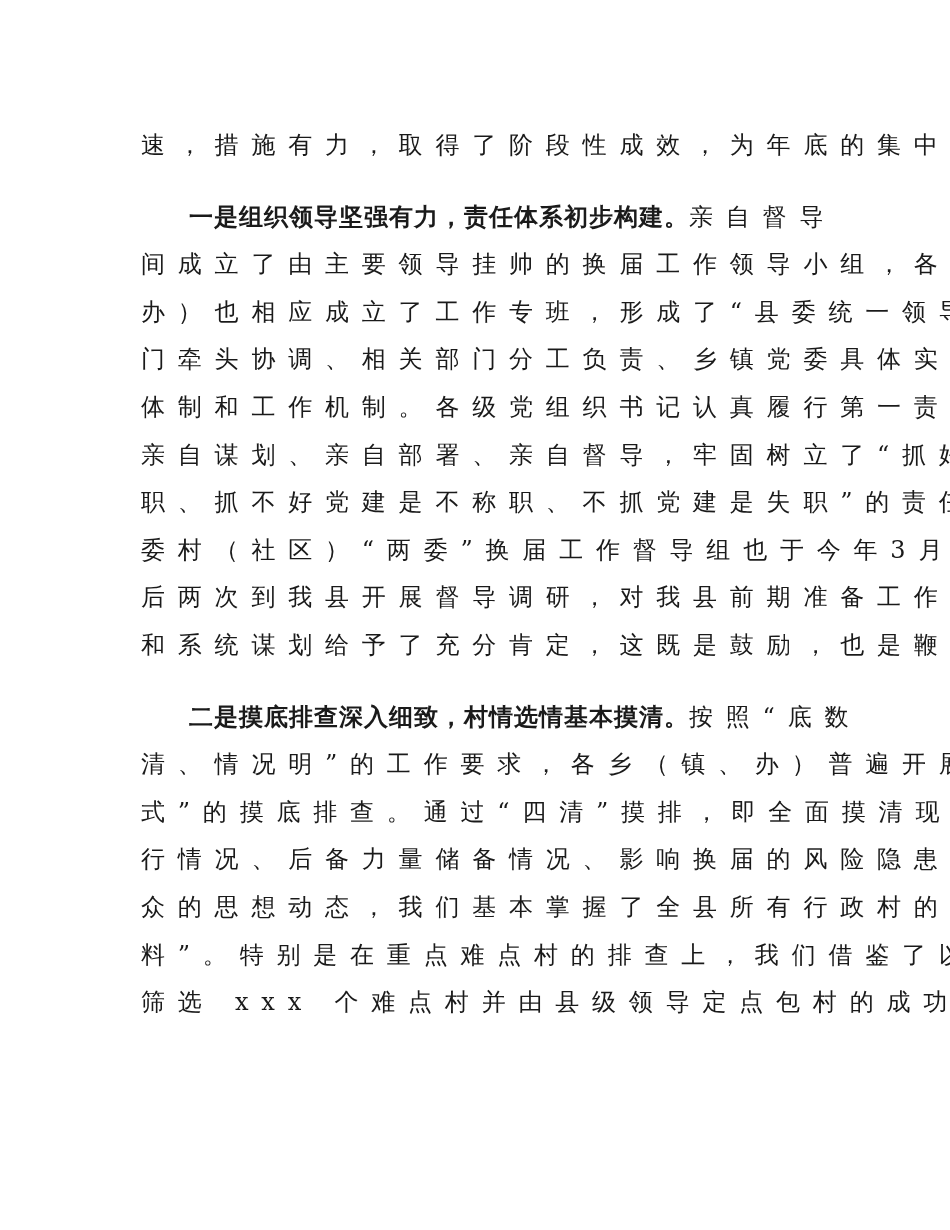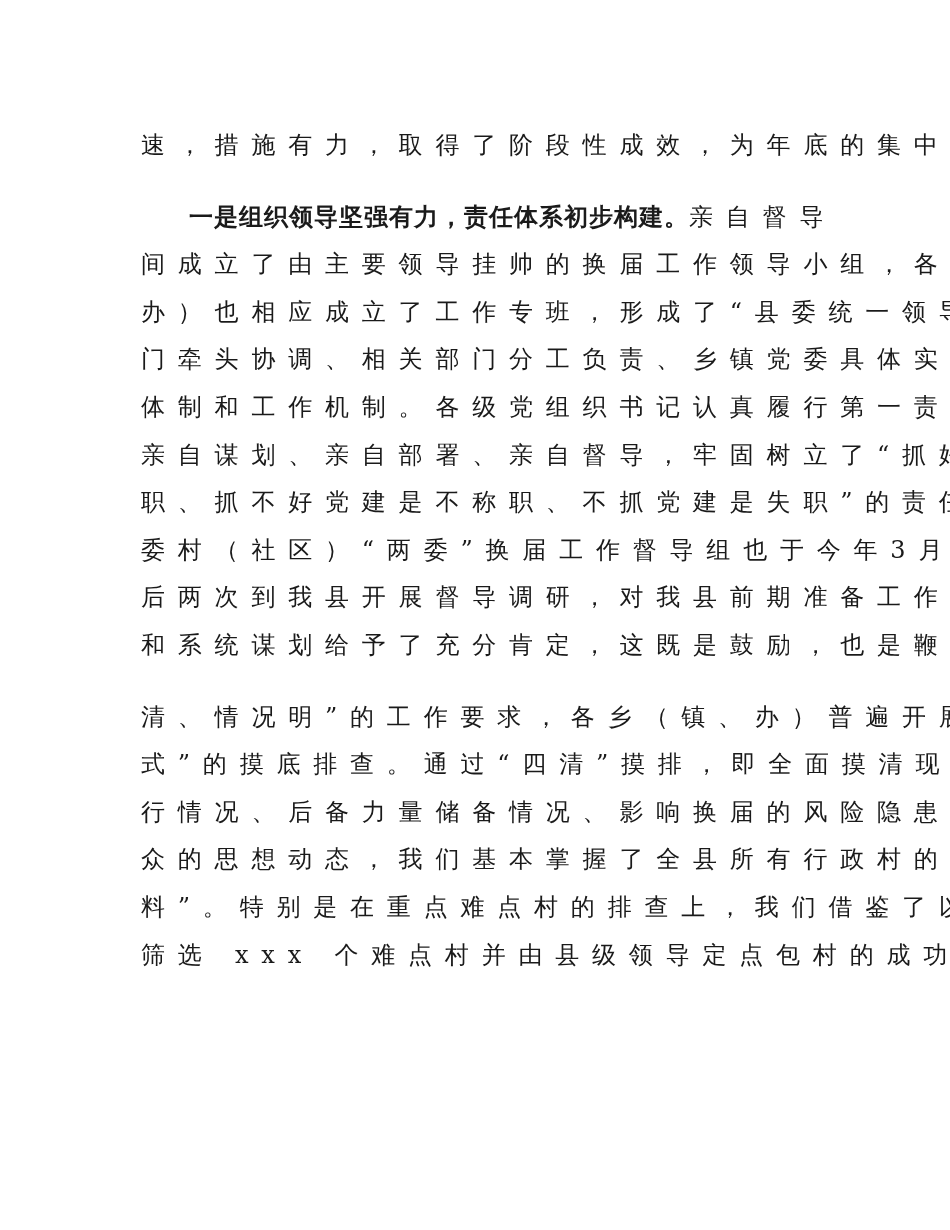--- a/index.html
+++ b/index.html
@@ -34,20 +34,23 @@
     <div class="line">亲自谋划、亲自部署、亲自督导，牢固树立了“抓好党建是本</div>
     <div class="line">职、抓不好党建是不称职、不抓党建是失职”的责任意识。市</div>
     <div class="line">委村（社区）“两委”换届工作督导组也于今年3月和5月先</div>
     <div class="line">后两次到我县开展督导调研，对我县前期准备工作的扎实程度</div>
     <div class="line">和系统谋划给予了充分肯定，这既是鼓励，也是鞭策。</div>
   </div>
 
   <div class="gap"></div>
 
   <div>
+    <div class="line indent">
+      <span class="bold">二是摸底排查深入细致，村情选情基本摸清。</span><span>按照“底数</span>
+    </div>
     <div class="line">清、情况明”的工作要求，各乡（镇、办）普遍开展了“拉网</div>
     <div class="line">式”的摸底排查。通过“四清”摸排，即全面摸清现任班子运</div>
     <div class="line">行情况、后备力量储备情况、影响换届的风险隐患以及党员群</div>
     <div class="line">众的思想动态，我们基本掌握了全县所有行政村的“第一手资</div>
     <div class="line">料”。特别是在重点难点村的排查上，我们借鉴了以往工作中</div>
     <div class="line">筛选 xxx 个难点村并由县级领导定点包村的成功经验对可能出</div>
   </div>
 
 </div>
 

